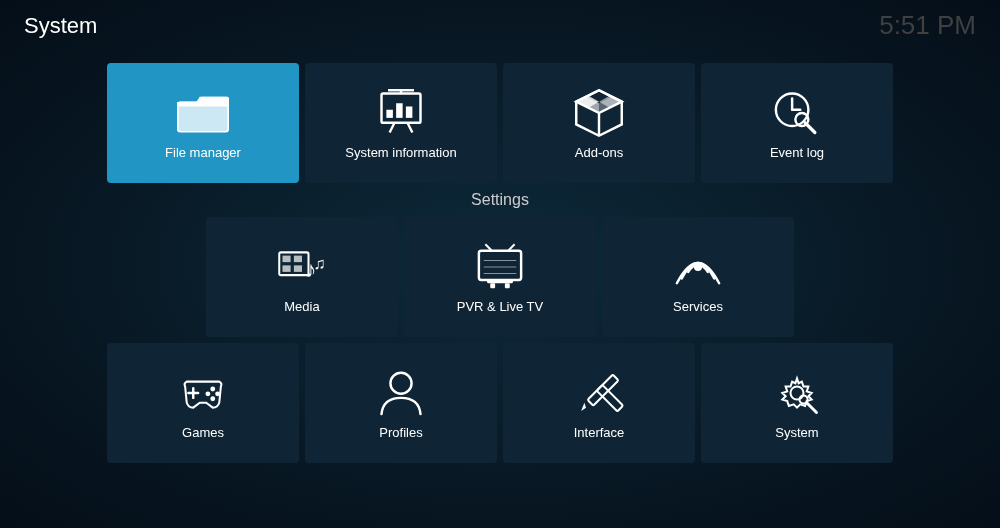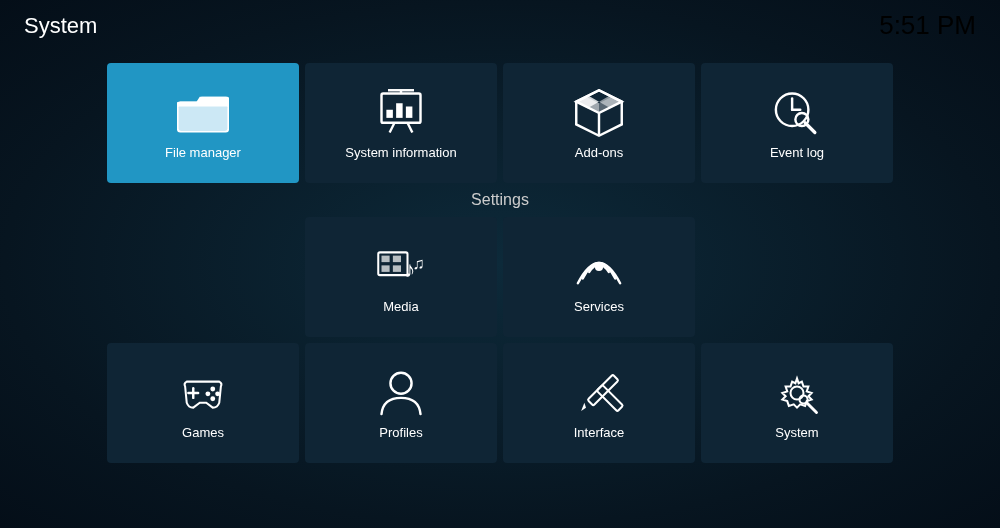--- a/index.html
+++ b/index.html
@@ -23,21 +23,21 @@
       top: 0; left: 0; right: 0;
     }
     .top-title {
       font-size: 22px;
       font-weight: 300;
       color: #fff;
     }
     .top-time {
       font-size: 26px;
       font-weight: 300;
-      color: #000000;
+      color: #404040;
     }
 
     
     .content {
       position: absolute;
       top: 48px;
       left: 0; right: 0; bottom: 0;
       display: flex;
       flex-direction: column;
       align-items: center;
@@ -201,20 +201,41 @@
           <rect x="8" y="30" width="10" height="8" fill="#fff" opacity="0.7"></rect>
           <rect x="22" y="30" width="10" height="8" fill="#fff" opacity="0.7"></rect>
 
           <text x="36" y="44" font-size="28" fill="#fff" font-family="Arial">♪</text>
           <text x="46" y="34" font-size="20" fill="#fff" font-family="Arial">♫</text>
         </svg>
       </div>
       <span class="tile-label">Media</span>
     </div>
 
+    <div class="tile">
+      <div class="tile-icon">
+        <svg viewBox="0 0 64 64" xmlns="http://www.w3.org/2000/svg">
+
+          <rect x="6" y="12" width="52" height="36" rx="3" fill="none" stroke="#fff" stroke-width="3"></rect>
+
+          <line x1="22" y1="12" x2="14" y2="4" stroke="#fff" stroke-width="2.5"></line>
+
+          <line x1="42" y1="12" x2="50" y2="4" stroke="#fff" stroke-width="2.5"></line>
+
+          <rect x="16" y="48" width="32" height="4" rx="2" fill="#fff"></rect>
+          <rect x="20" y="52" width="6" height="6" rx="1" fill="#fff"></rect>
+          <rect x="38" y="52" width="6" height="6" rx="1" fill="#fff"></rect>
+
+          <line x1="12" y1="24" x2="52" y2="24" stroke="#fff" stroke-width="1.5" opacity="0.5"></line>
+          <line x1="12" y1="32" x2="52" y2="32" stroke="#fff" stroke-width="1.5" opacity="0.5"></line>
+          <line x1="12" y1="40" x2="52" y2="40" stroke="#fff" stroke-width="1.5" opacity="0.5"></line>
+        </svg>
+      </div>
+      <span class="tile-label">PVR &amp; Live TV</span>
+    </div>
 
     <div class="tile">
       <div class="tile-icon">
         <svg viewBox="0 0 64 64" xmlns="http://www.w3.org/2000/svg">
 
           <circle cx="32" cy="32" r="5" fill="#fff"></circle>
           <path d="M20,38 Q32,20 44,38" fill="none" stroke="#fff" stroke-width="3" stroke-linecap="round"></path>
           <path d="M12,46 Q32,8 52,46" fill="none" stroke="#fff" stroke-width="3" stroke-linecap="round"></path>
           <path d="M6,52 Q32,2 58,52" fill="none" stroke="#fff" stroke-width="3" stroke-linecap="round"></path>
         </svg>

